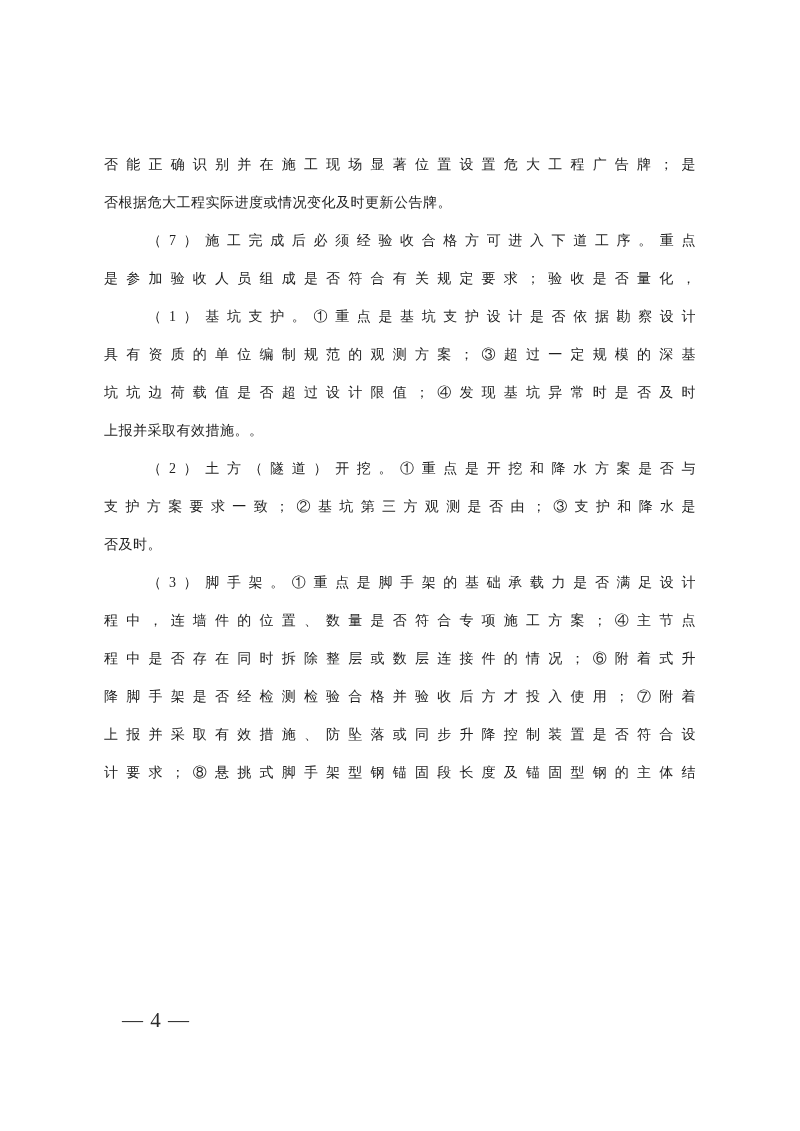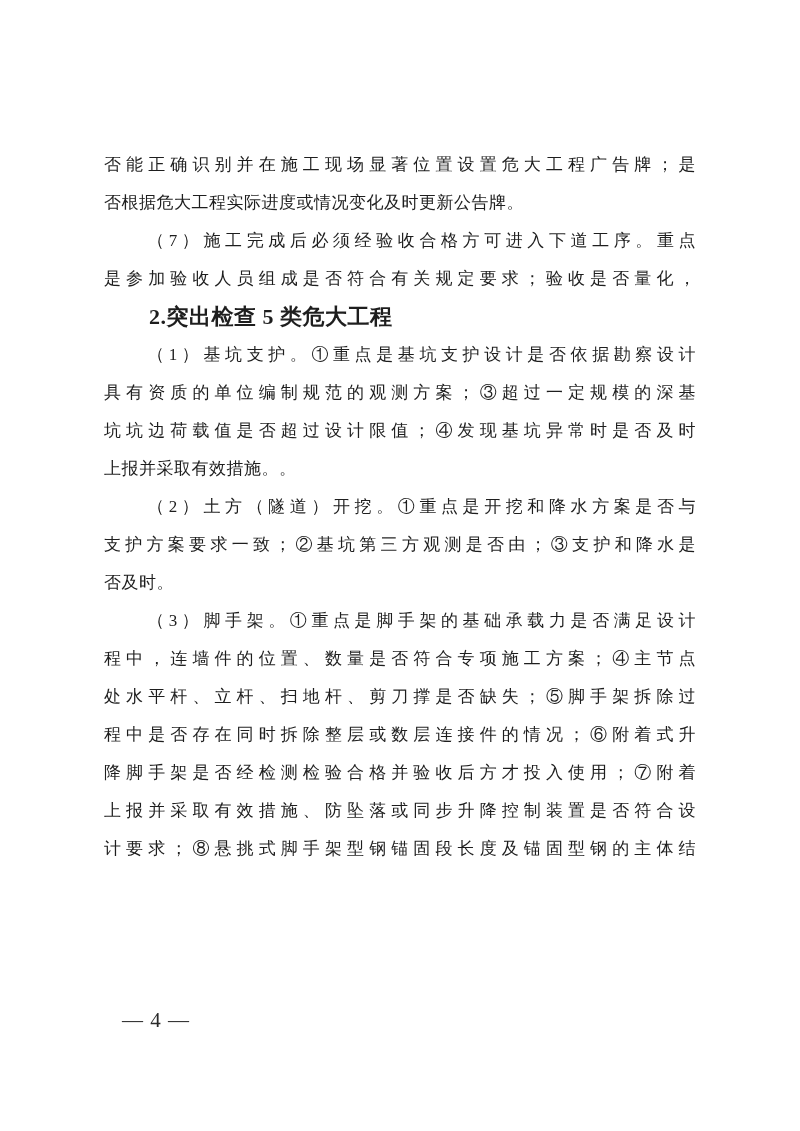--- a/index.html
+++ b/index.html
@@ -29,21 +29,21 @@
     top: 146px;
     width: 592px;
   }
   .paragraph {
     margin: 0;
     padding: 0;
   }
   .line {
     height: 38px;
     line-height: 38px;
-    font-size: 17px;
+    font-size: 14px;
     letter-spacing: 0.5px;
     white-space: pre;
     text-align: justify;
     text-align-last: justify;
     text-justify: inter-ideograph;
     overflow: visible;
   }
   .line.end {
     text-align: center;
     text-align-last: left;
@@ -71,38 +71,34 @@
 <div class="page">
   <div class="text-block">
       <div class="paragraph body">
         <div class="line">否能正确识别并在施工现场显著位置设置危大工程广告牌；是</div>
         <div class="line end">否根据危大工程实际进度或情况变化及时更新公告牌。</div>
       </div>
       <div class="paragraph body">
         <div class="line">　　（7）施工完成后必须经验收合格方可进入下道工序。重点</div>
         <div class="line">是参加验收人员组成是否符合有关规定要求；验收是否量化，</div>
       </div>
-      <div class="paragraph heading">
-        <div class="line end">　　2.突出检查 5 类危大工程</div>
-      </div>
       <div class="paragraph body">
         <div class="line">　　（1）基坑支护。①重点是基坑支护设计是否依据勘察设计</div>
         <div class="line">具有资质的单位编制规范的观测方案；③超过一定规模的深基</div>
         <div class="line">坑坑边荷载值是否超过设计限值；④发现基坑异常时是否及时</div>
         <div class="line end">上报并采取有效措施。。</div>
       </div>
       <div class="paragraph body">
         <div class="line">　　（2）土方（隧道）开挖。①重点是开挖和降水方案是否与</div>
         <div class="line">支护方案要求一致；②基坑第三方观测是否由；③支护和降水是</div>
         <div class="line end">否及时。</div>
       </div>
       <div class="paragraph body">
         <div class="line">　　（3）脚手架。①重点是脚手架的基础承载力是否满足设计</div>
         <div class="line">程中，连墙件的位置、数量是否符合专项施工方案；④主节点</div>
-        <div class="line">处水平杆、立杆、扫地杆、剪刀撑是否缺失；⑤脚手架拆除过</div>
         <div class="line">程中是否存在同时拆除整层或数层连接件的情况；⑥附着式升</div>
         <div class="line">降脚手架是否经检测检验合格并验收后方才投入使用；⑦附着</div>
         <div class="line">上报并采取有效措施、防坠落或同步升降控制装置是否符合设</div>
         <div class="line">计要求；⑧悬挑式脚手架型钢锚固段长度及锚固型钢的主体结</div>
       </div>
     </div>
   <div class="footer">— 4 —</div>
 </div>
 
 </body></html>

